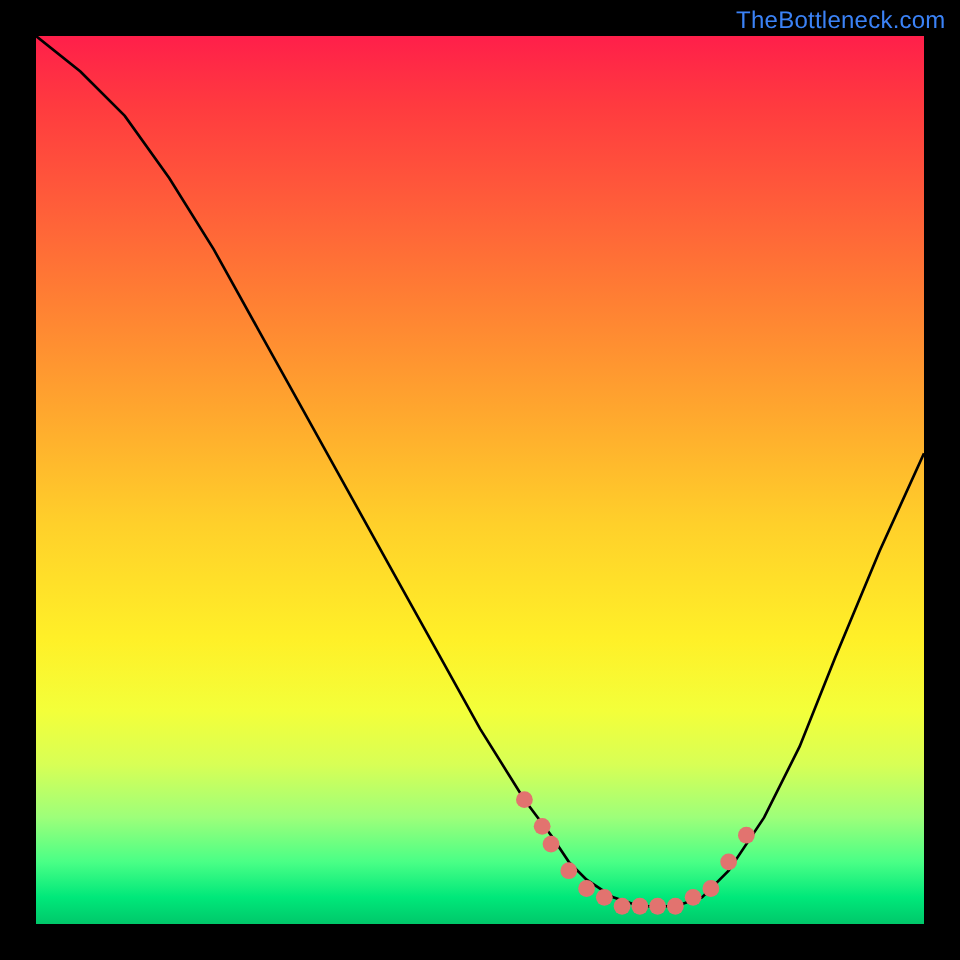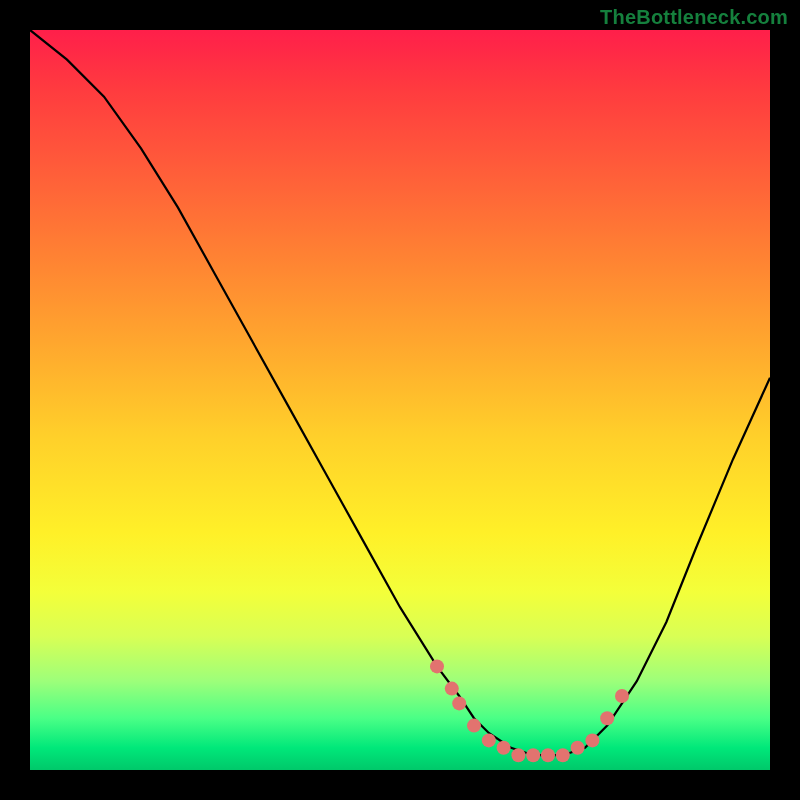--- a/index.html
+++ b/index.html
@@ -30,23 +30,23 @@
       #9dff7a 88%,
       #4aff86 93%,
       #00e87a 97%,
       #00c86a 100%
     );
   }
   .watermark {
     position: absolute;
     top: 6px;
     right: 12px;
-    color: #15803d;
+    color: #3b82f6;
     font-size: 20px;
-    font-weight: 700;
+    font-weight: 400;
     letter-spacing: 0.2px;
     z-index: 10;
   }
   svg.plot {
     position: absolute;
     left: 0;
     top: 0;
     width: 740px;
     height: 740px;
   }

